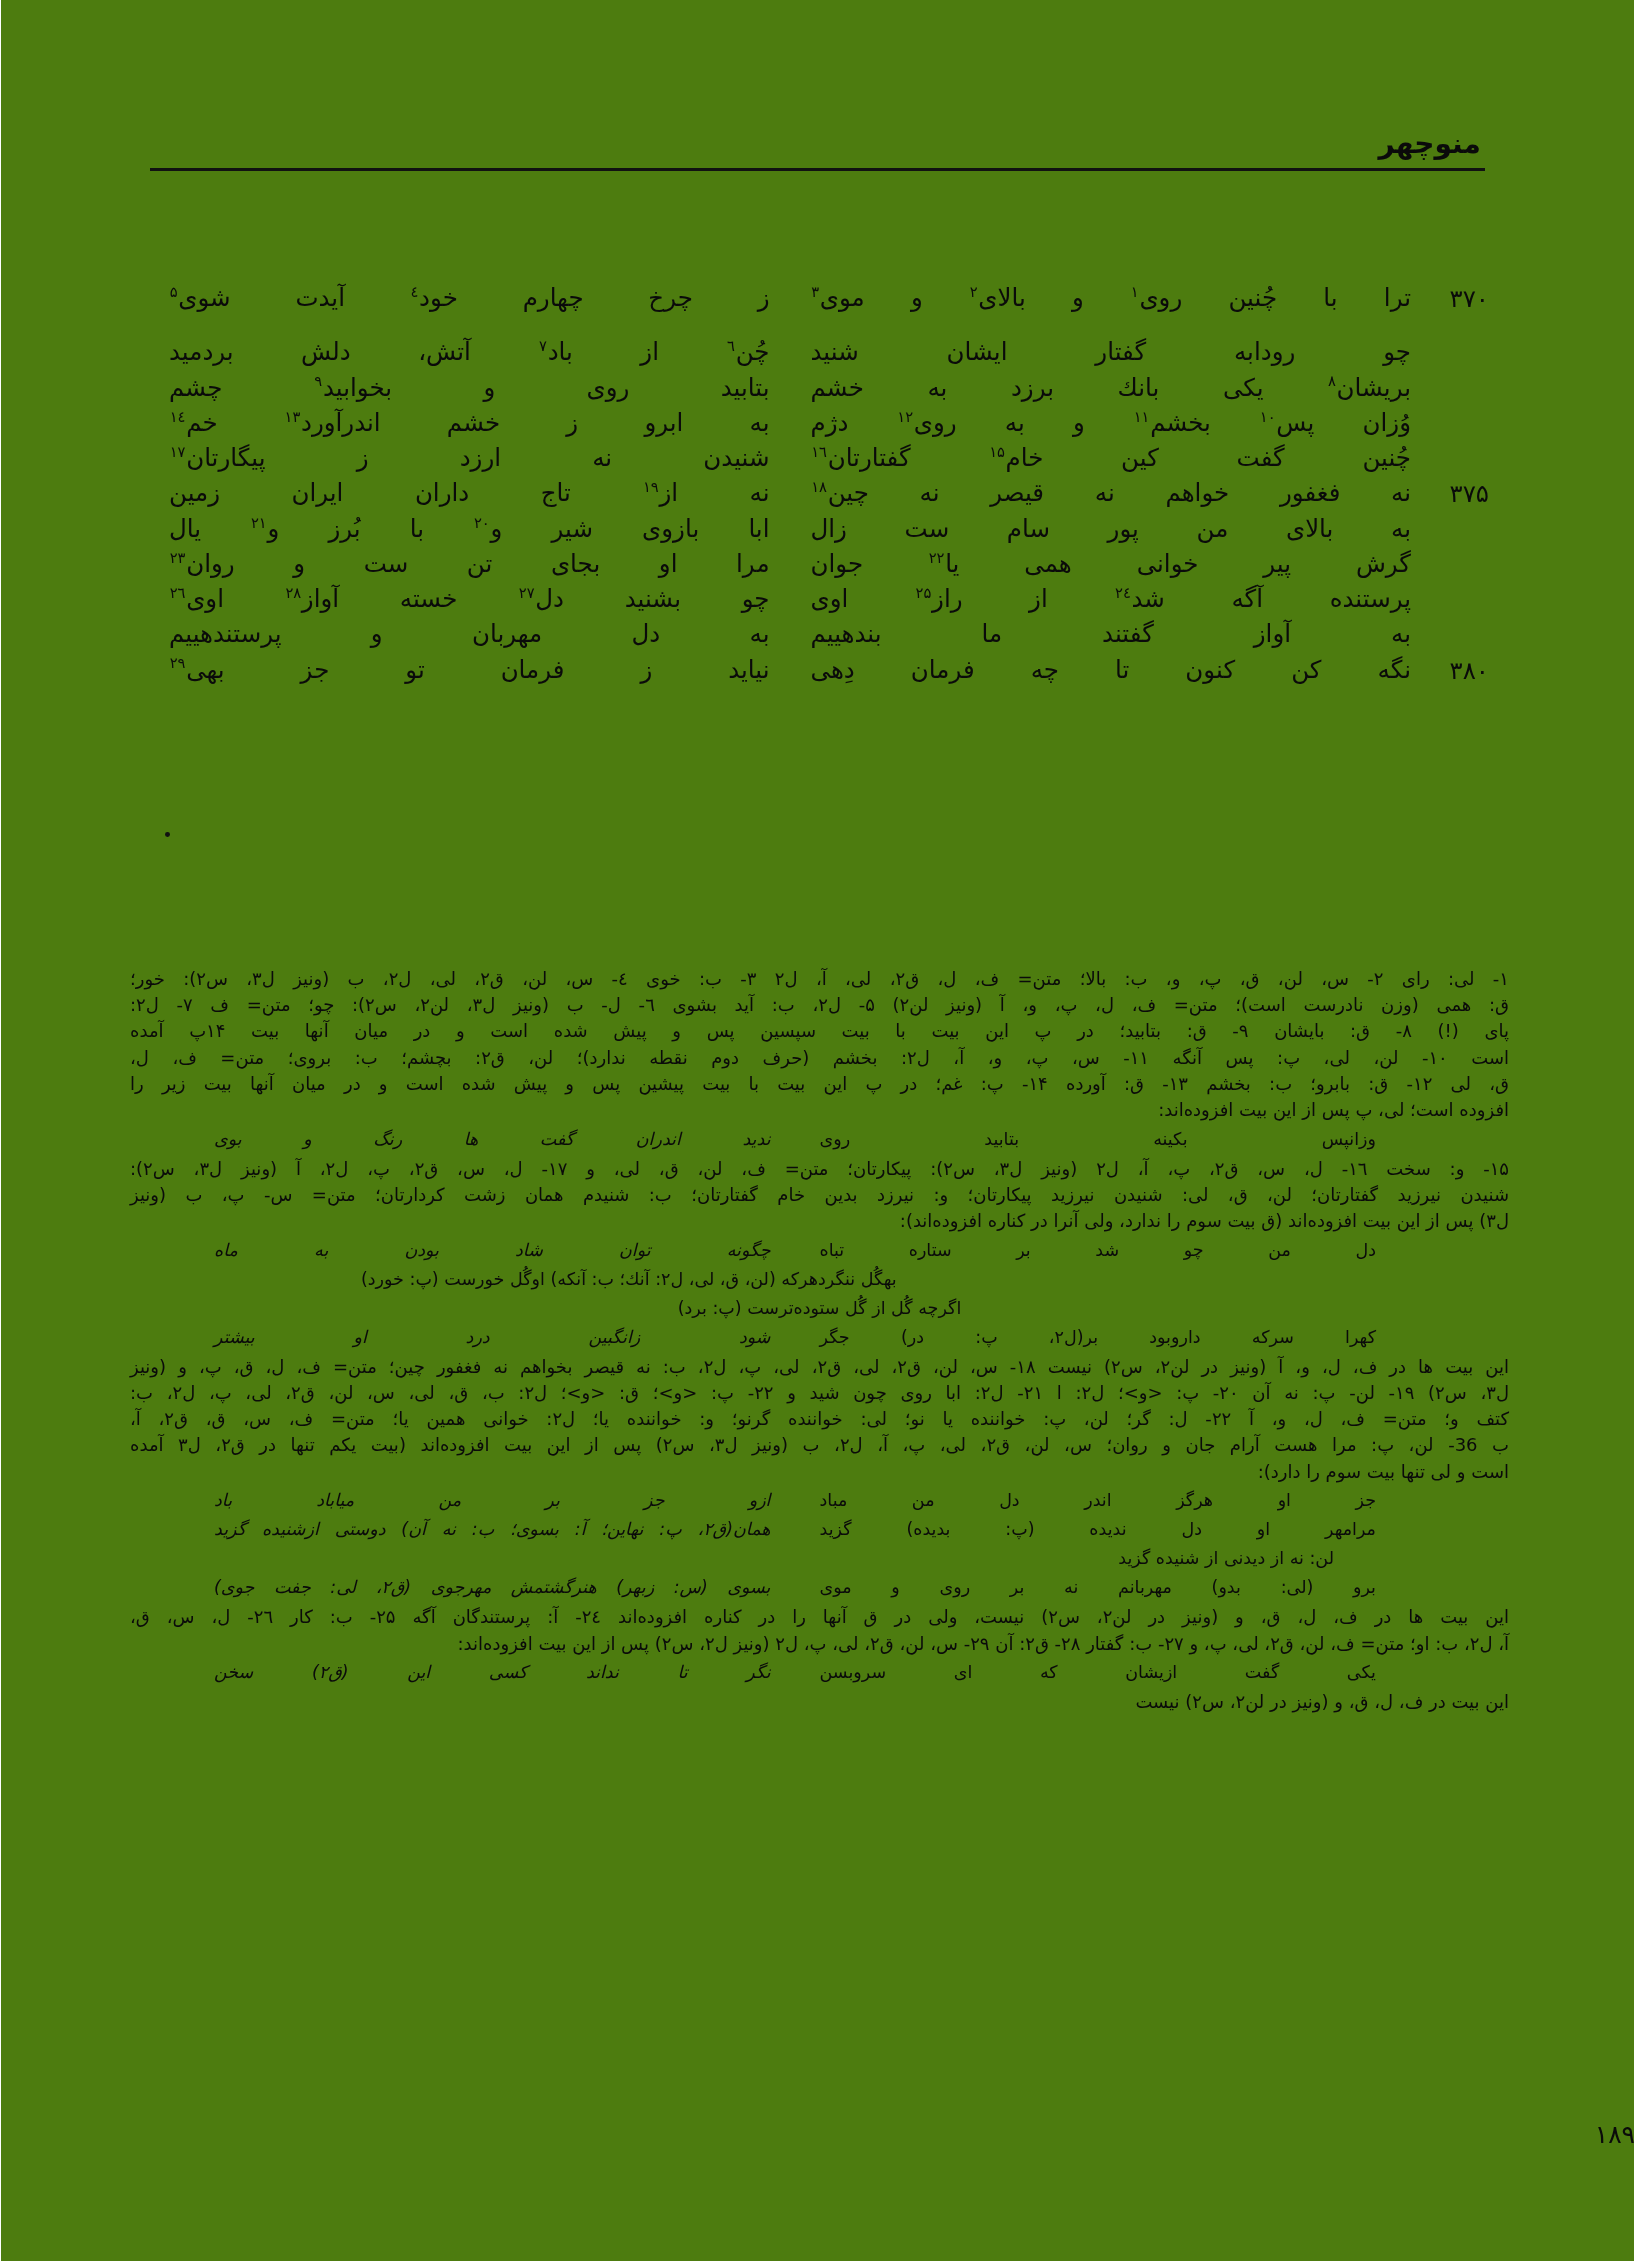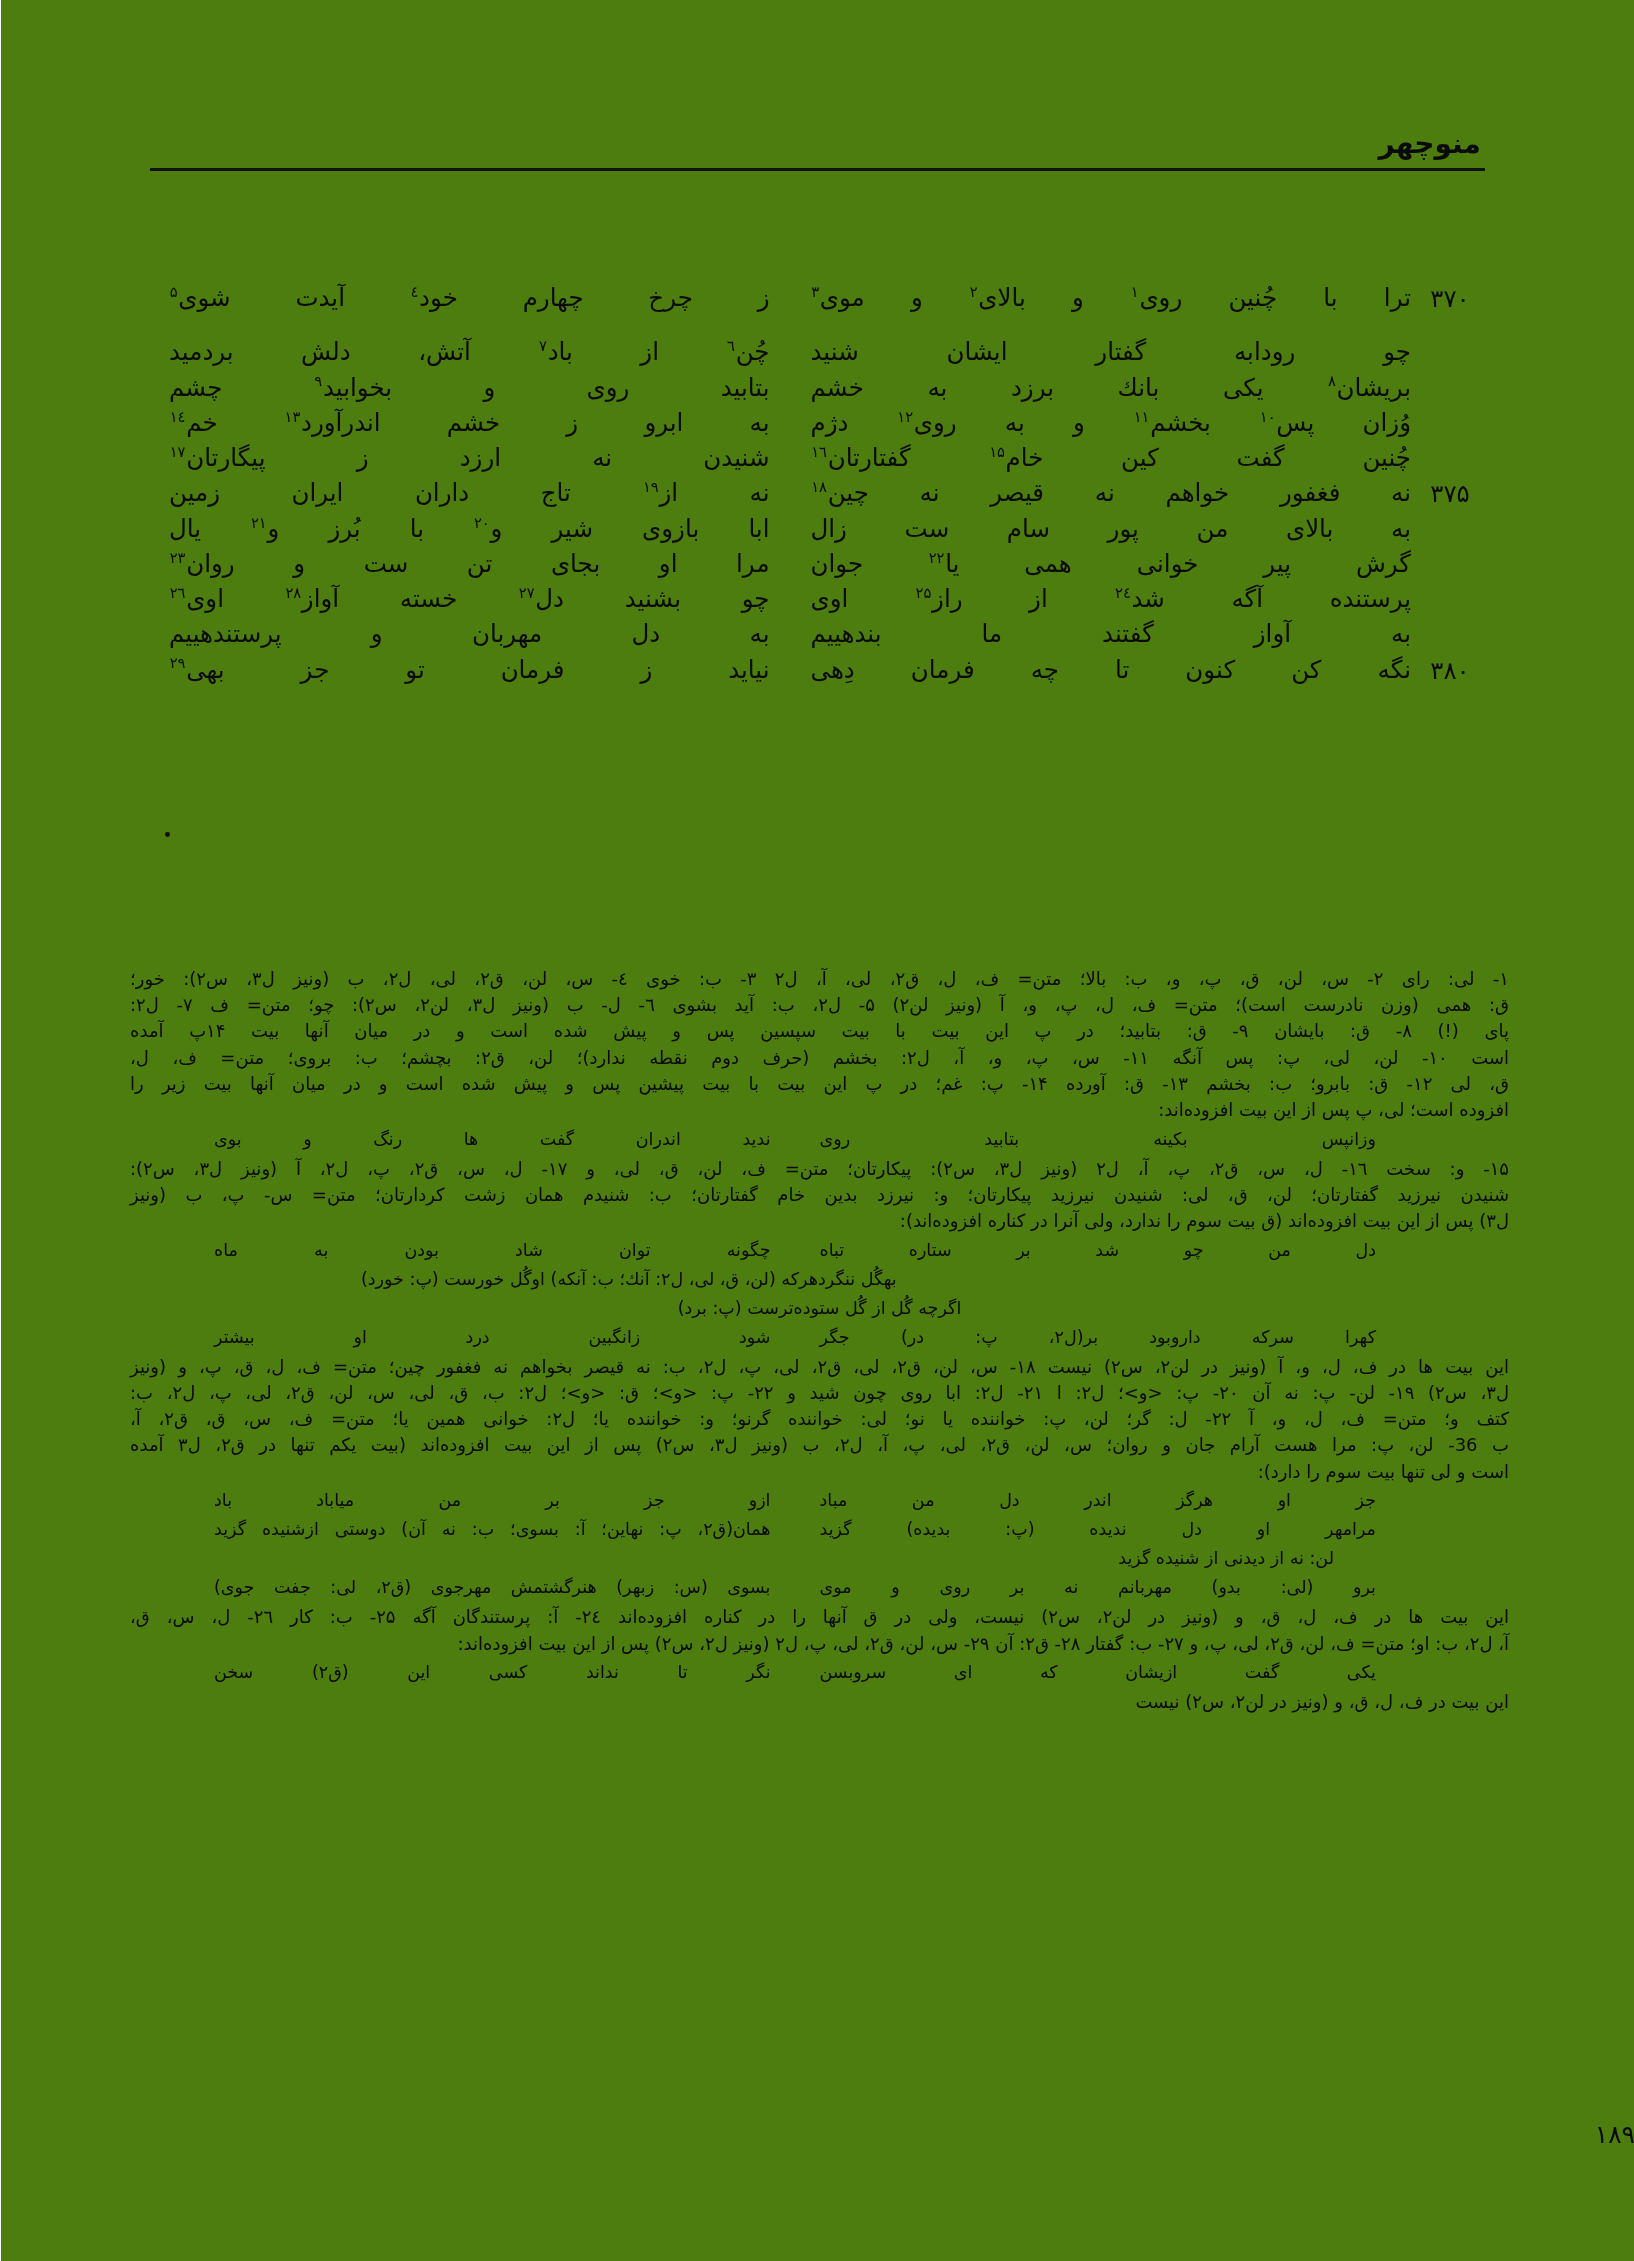--- a/index.html
+++ b/index.html
@@ -56,21 +56,21 @@
     display: flex;
     flex-direction: row;
     width: 100%;
     margin-bottom: 2.8px;
     align-items: flex-start;
   }
   .bayt .num {
     width: 78px;
     flex: 0 0 78px;
     font-size: 24.5px;
-    text-align: center;
+    text-align: right;
     padding-top: 4.2px;
     letter-spacing: 0.7px;
   }
   .hemi {
     flex: 1 1 0;
     font-size: 24.5px;
     line-height: 1.15;
     padding-top: 4.2px;
     white-space: nowrap;
   }
@@ -117,21 +117,21 @@
     margin: 4.2px 0 4.2px 0;
     font-size: 17.5px;
   }
   .inset .ih {
     flex: 1 1 0;
     text-align: justify;
     text-align-last: justify;
     white-space: nowrap;
   }
   .inset .ih.a { padding-left: 49px; padding-right: 133px; }
-  .inset .ih.b { padding-left: 84px; }
+  .inset .ih.b { padding-left: 84px; font-style: italic; }
   .inset-center {
     text-align: center;
     text-align-last: center;
     margin: 3.5px 0;
     font-size: 17.5px;
   }
   .inset-right-indent {
     text-align: right;
     text-align-last: right;
     padding-right: 175px;

